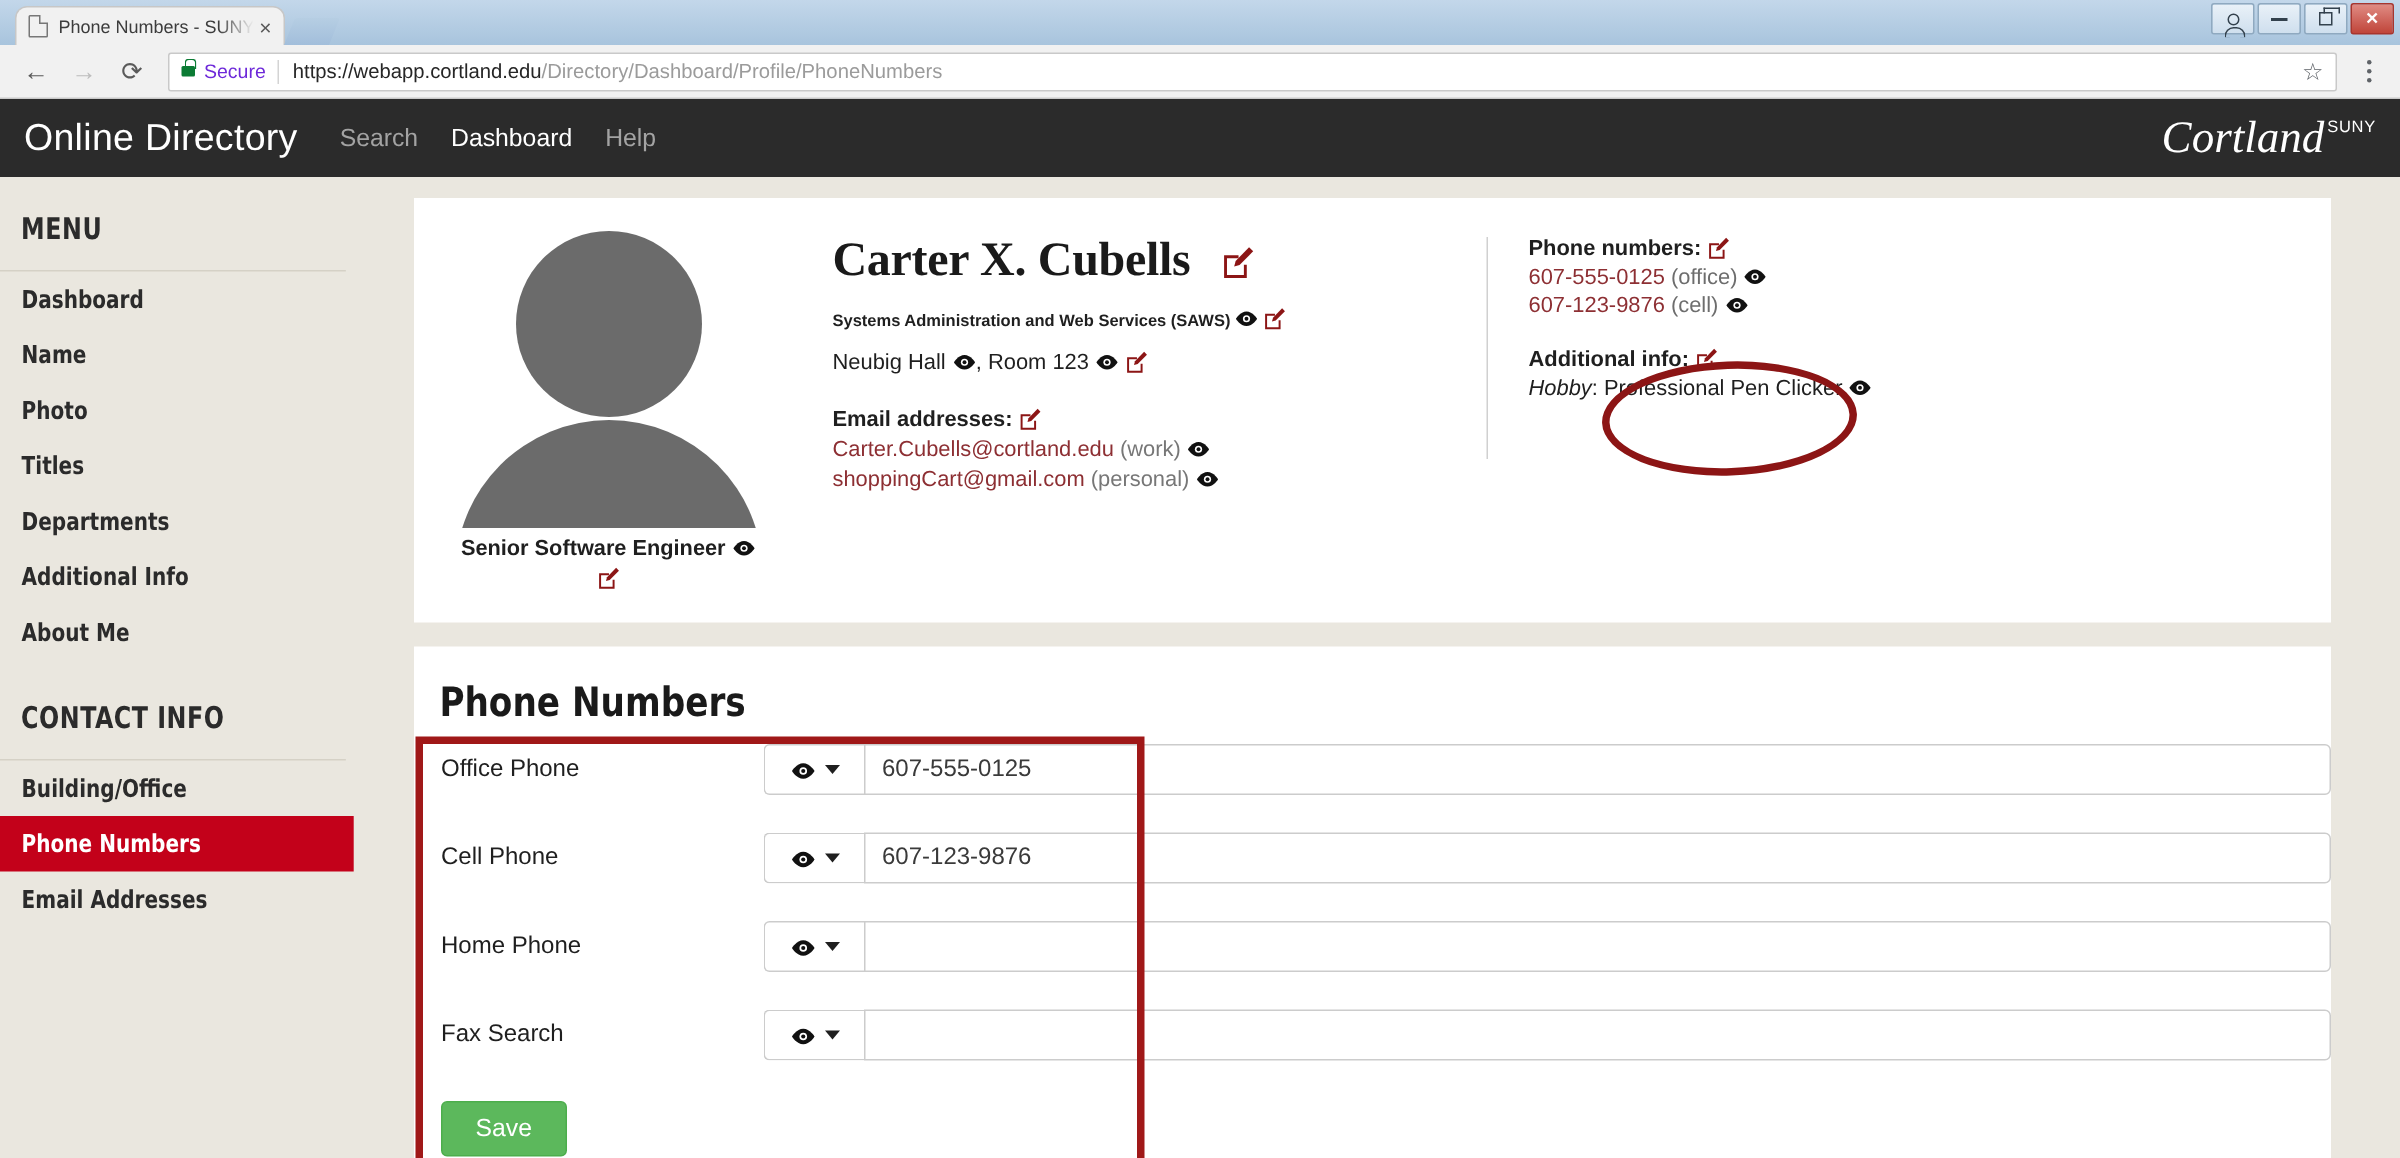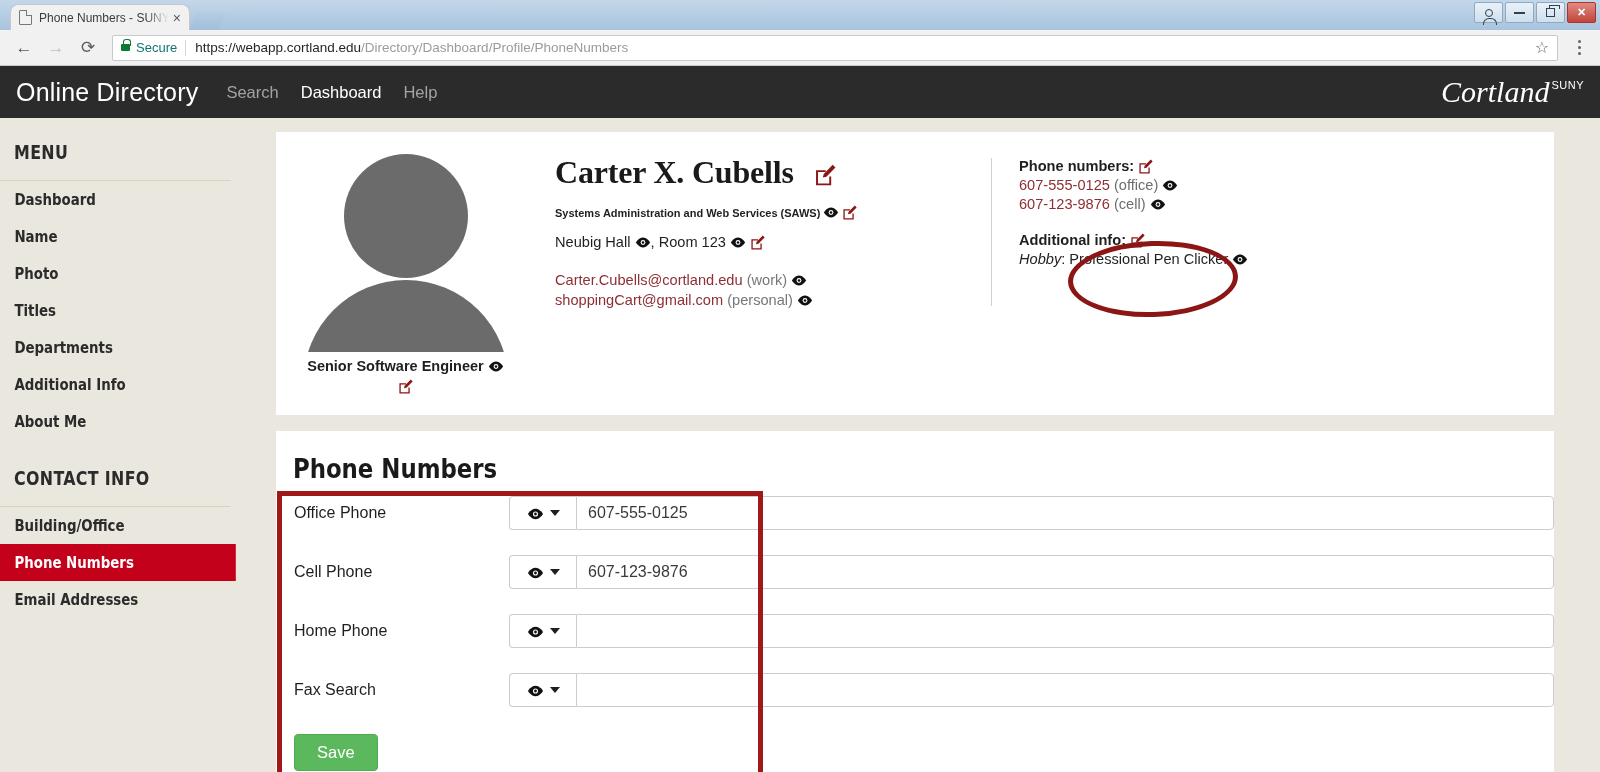--- a/index.html
+++ b/index.html
@@ -113,21 +113,21 @@
     position: relative;
     margin-right: 6px;
     flex: none;
   }
   .lock:before {
     content:""; position:absolute; top:-5px; left:1.6px;
     width: 6px; height: 6px;
     border: 1.6px solid #0b7b34; border-bottom: none;
     border-radius: 3px 3px 0 0;
   }
-  .secure-label { font-size: 13px; color: #0f766e; margin-right: 8px; }
+  .secure-label { font-size: 13px; color: #6d28d9; margin-right: 8px; }
   .om-sep { width:1px; height:16px; background:#d4d4d4; margin-right:9px; }
   .url { font-size: 13.5px; color: #9b9b9b; white-space: nowrap; }
   .url .host { color: #262626; }
   .star {
     font-size: 16px; color: #5f6368;
     margin-left: auto; padding-left: 8px;
   }
   .kebab {
     width: 22px; display:flex; flex-direction:column; align-items:center; gap:3px;
   }
@@ -480,20 +480,27 @@
                   <circle cx="8" cy="5.5" r="2.4" fill="#fff"></circle>
                   <circle cx="8" cy="5.5" r="1.3" fill="#111"></circle>
                 </svg></span>
             <span><svg class="pencil-icon" width="15" height="15" viewBox="0 0 16 16">
                   <path d="M1.5 4.5h7v1.4h-5.6v8.2h8.2v-5h1.4v6.4H1.5z" fill="#8c1515"></path>
                   <path d="M13.6 0.6l2 2-6.6 6.6-2.6.7.7-2.6z" fill="#8c1515"></path>
                 </svg></span>
           </div>
 
           <div class="emails">
+            <div class="blocklabel">
+              <span>Email addresses:</span>
+              <span><svg class="pencil-icon" width="15" height="15" viewBox="0 0 16 16">
+                    <path d="M1.5 4.5h7v1.4h-5.6v8.2h8.2v-5h1.4v6.4H1.5z" fill="#8c1515"></path>
+                    <path d="M13.6 0.6l2 2-6.6 6.6-2.6.7.7-2.6z" fill="#8c1515"></path>
+                  </svg></span>
+            </div>
             <div class="emailrow">
               <a class="maillink" href="#">Carter.Cubells@cortland.edu</a>
               <span class="muted">(work)</span>
               <span class="eye"><svg width="16" height="11" viewBox="0 0 16 11">
                     <path d="M8 0.6C3.8 0.6 0.9 5.5 0.9 5.5S3.8 10.4 8 10.4 15.1 5.5 15.1 5.5 12.2 0.6 8 0.6z" fill="#111"></path>
                     <circle cx="8" cy="5.5" r="2.4" fill="#fff"></circle>
                     <circle cx="8" cy="5.5" r="1.3" fill="#111"></circle>
                   </svg></span>
             </div>
             <div class="emailrow">

